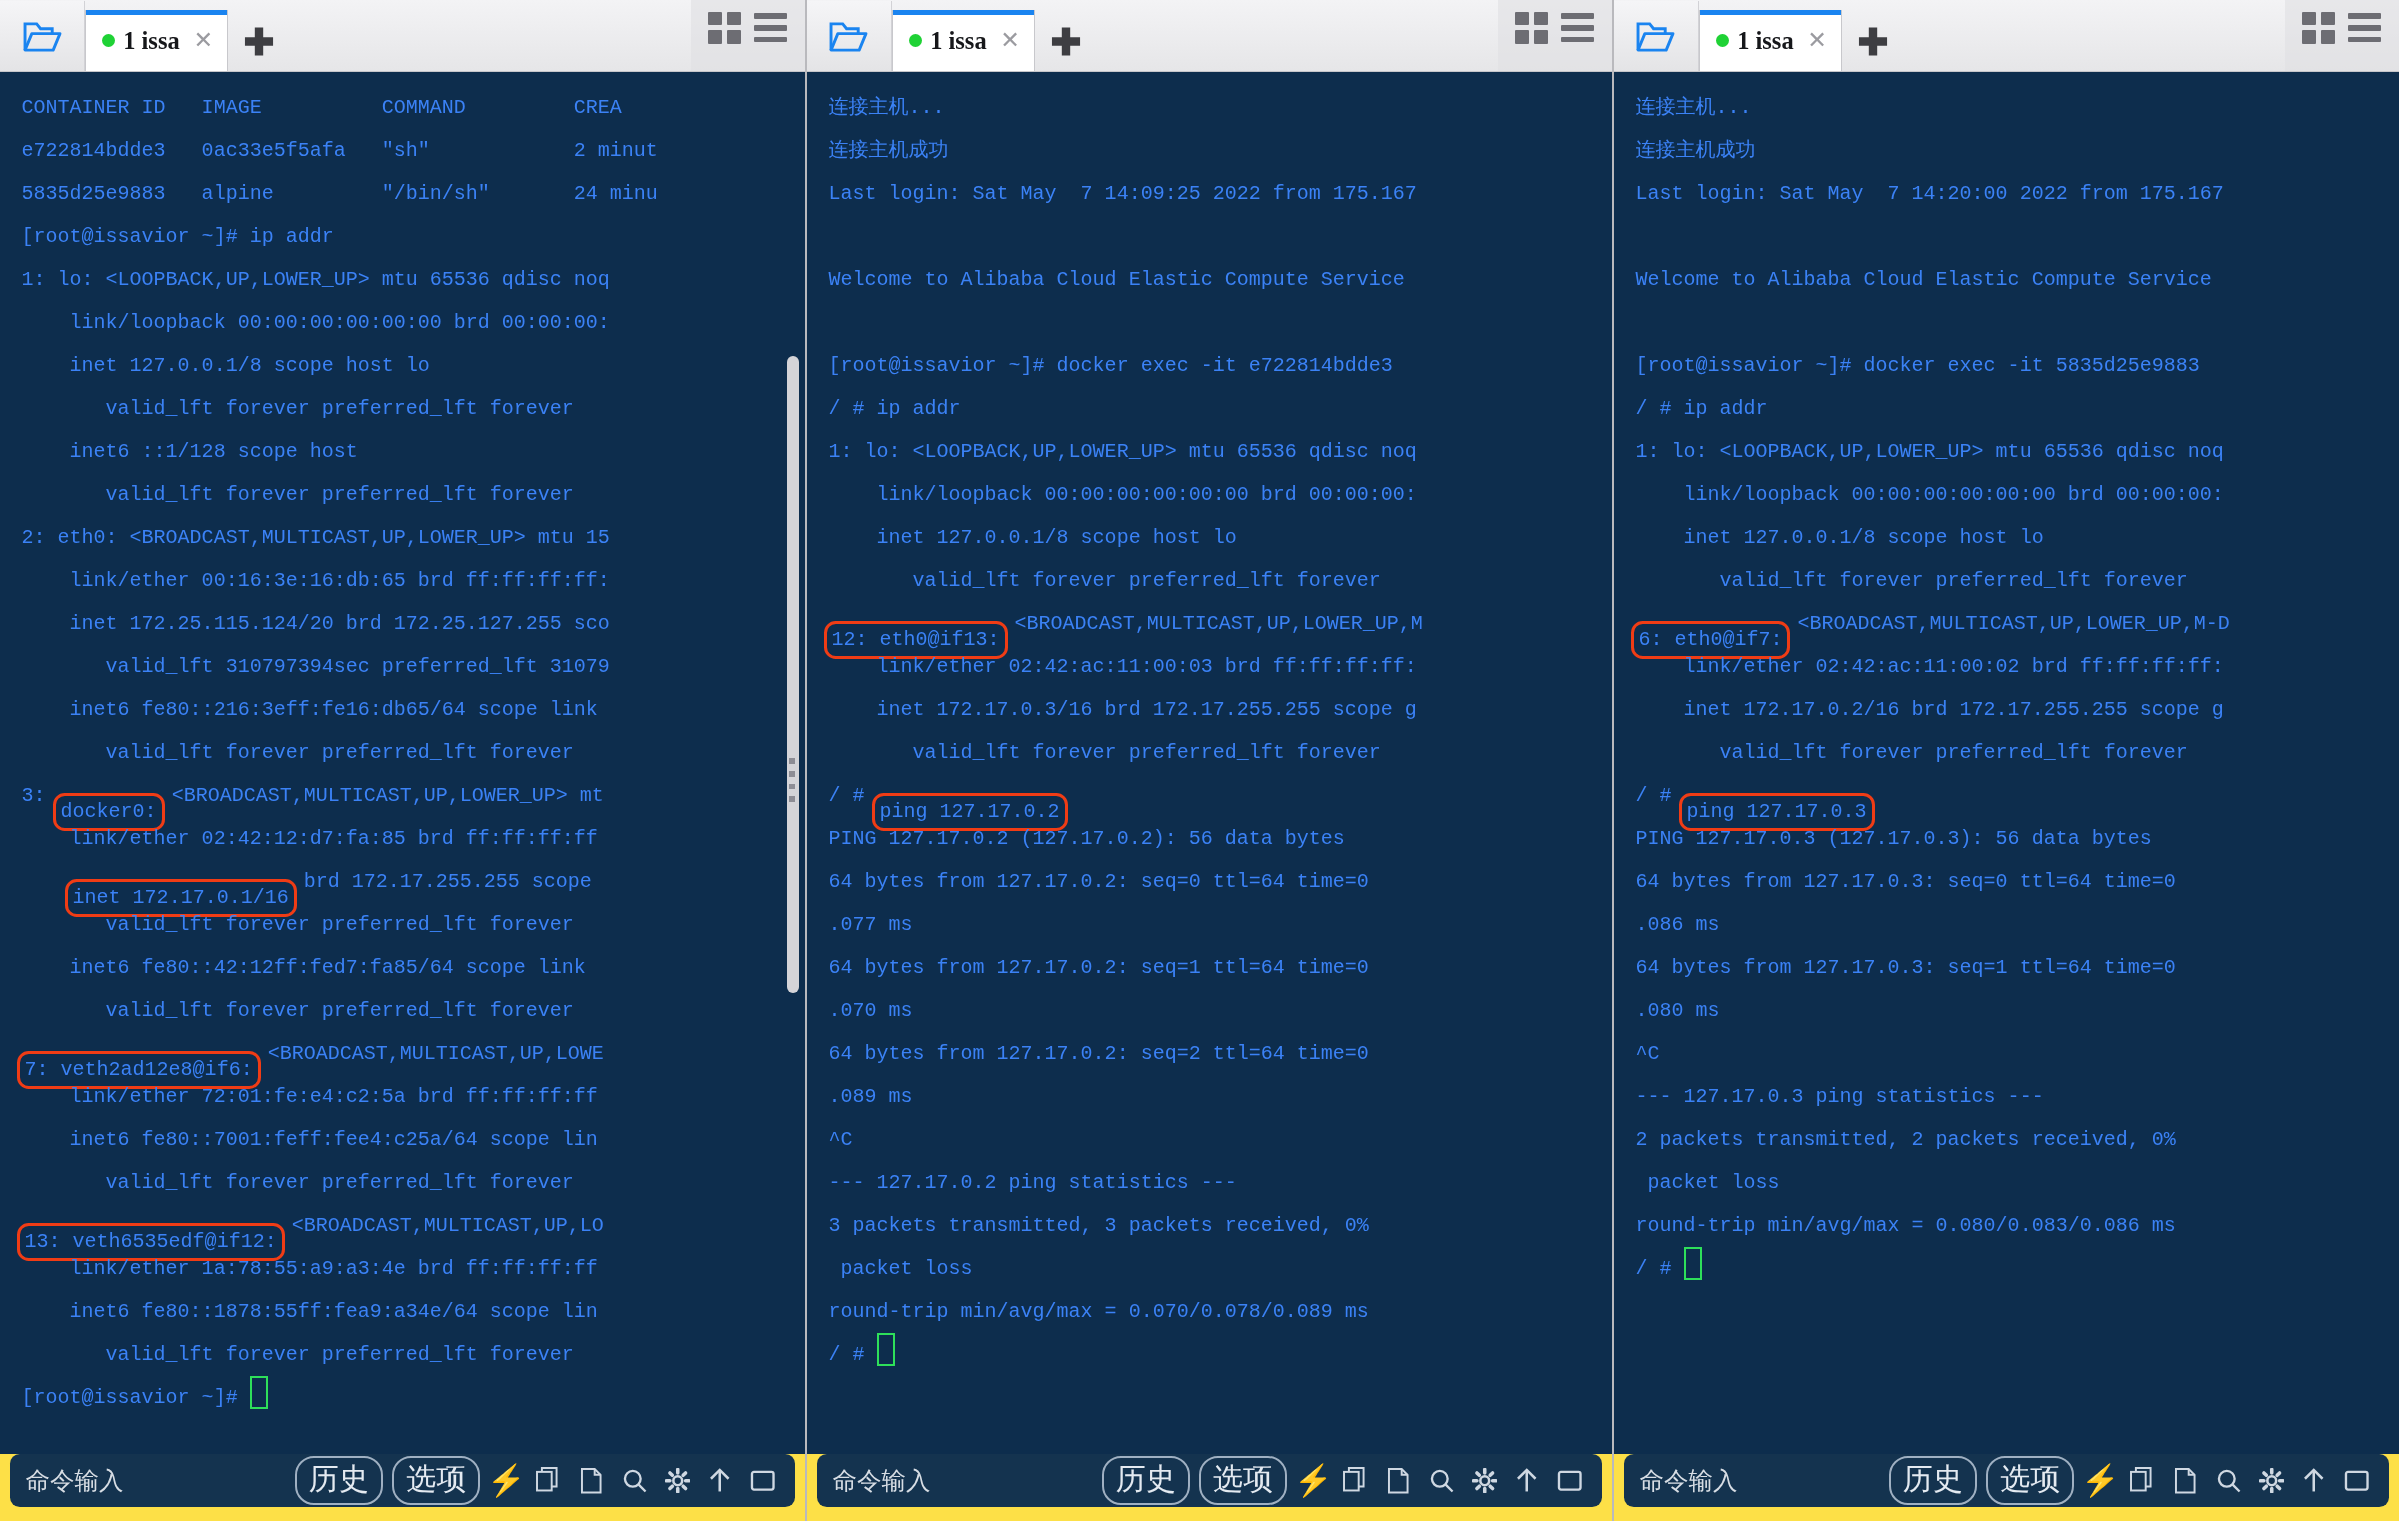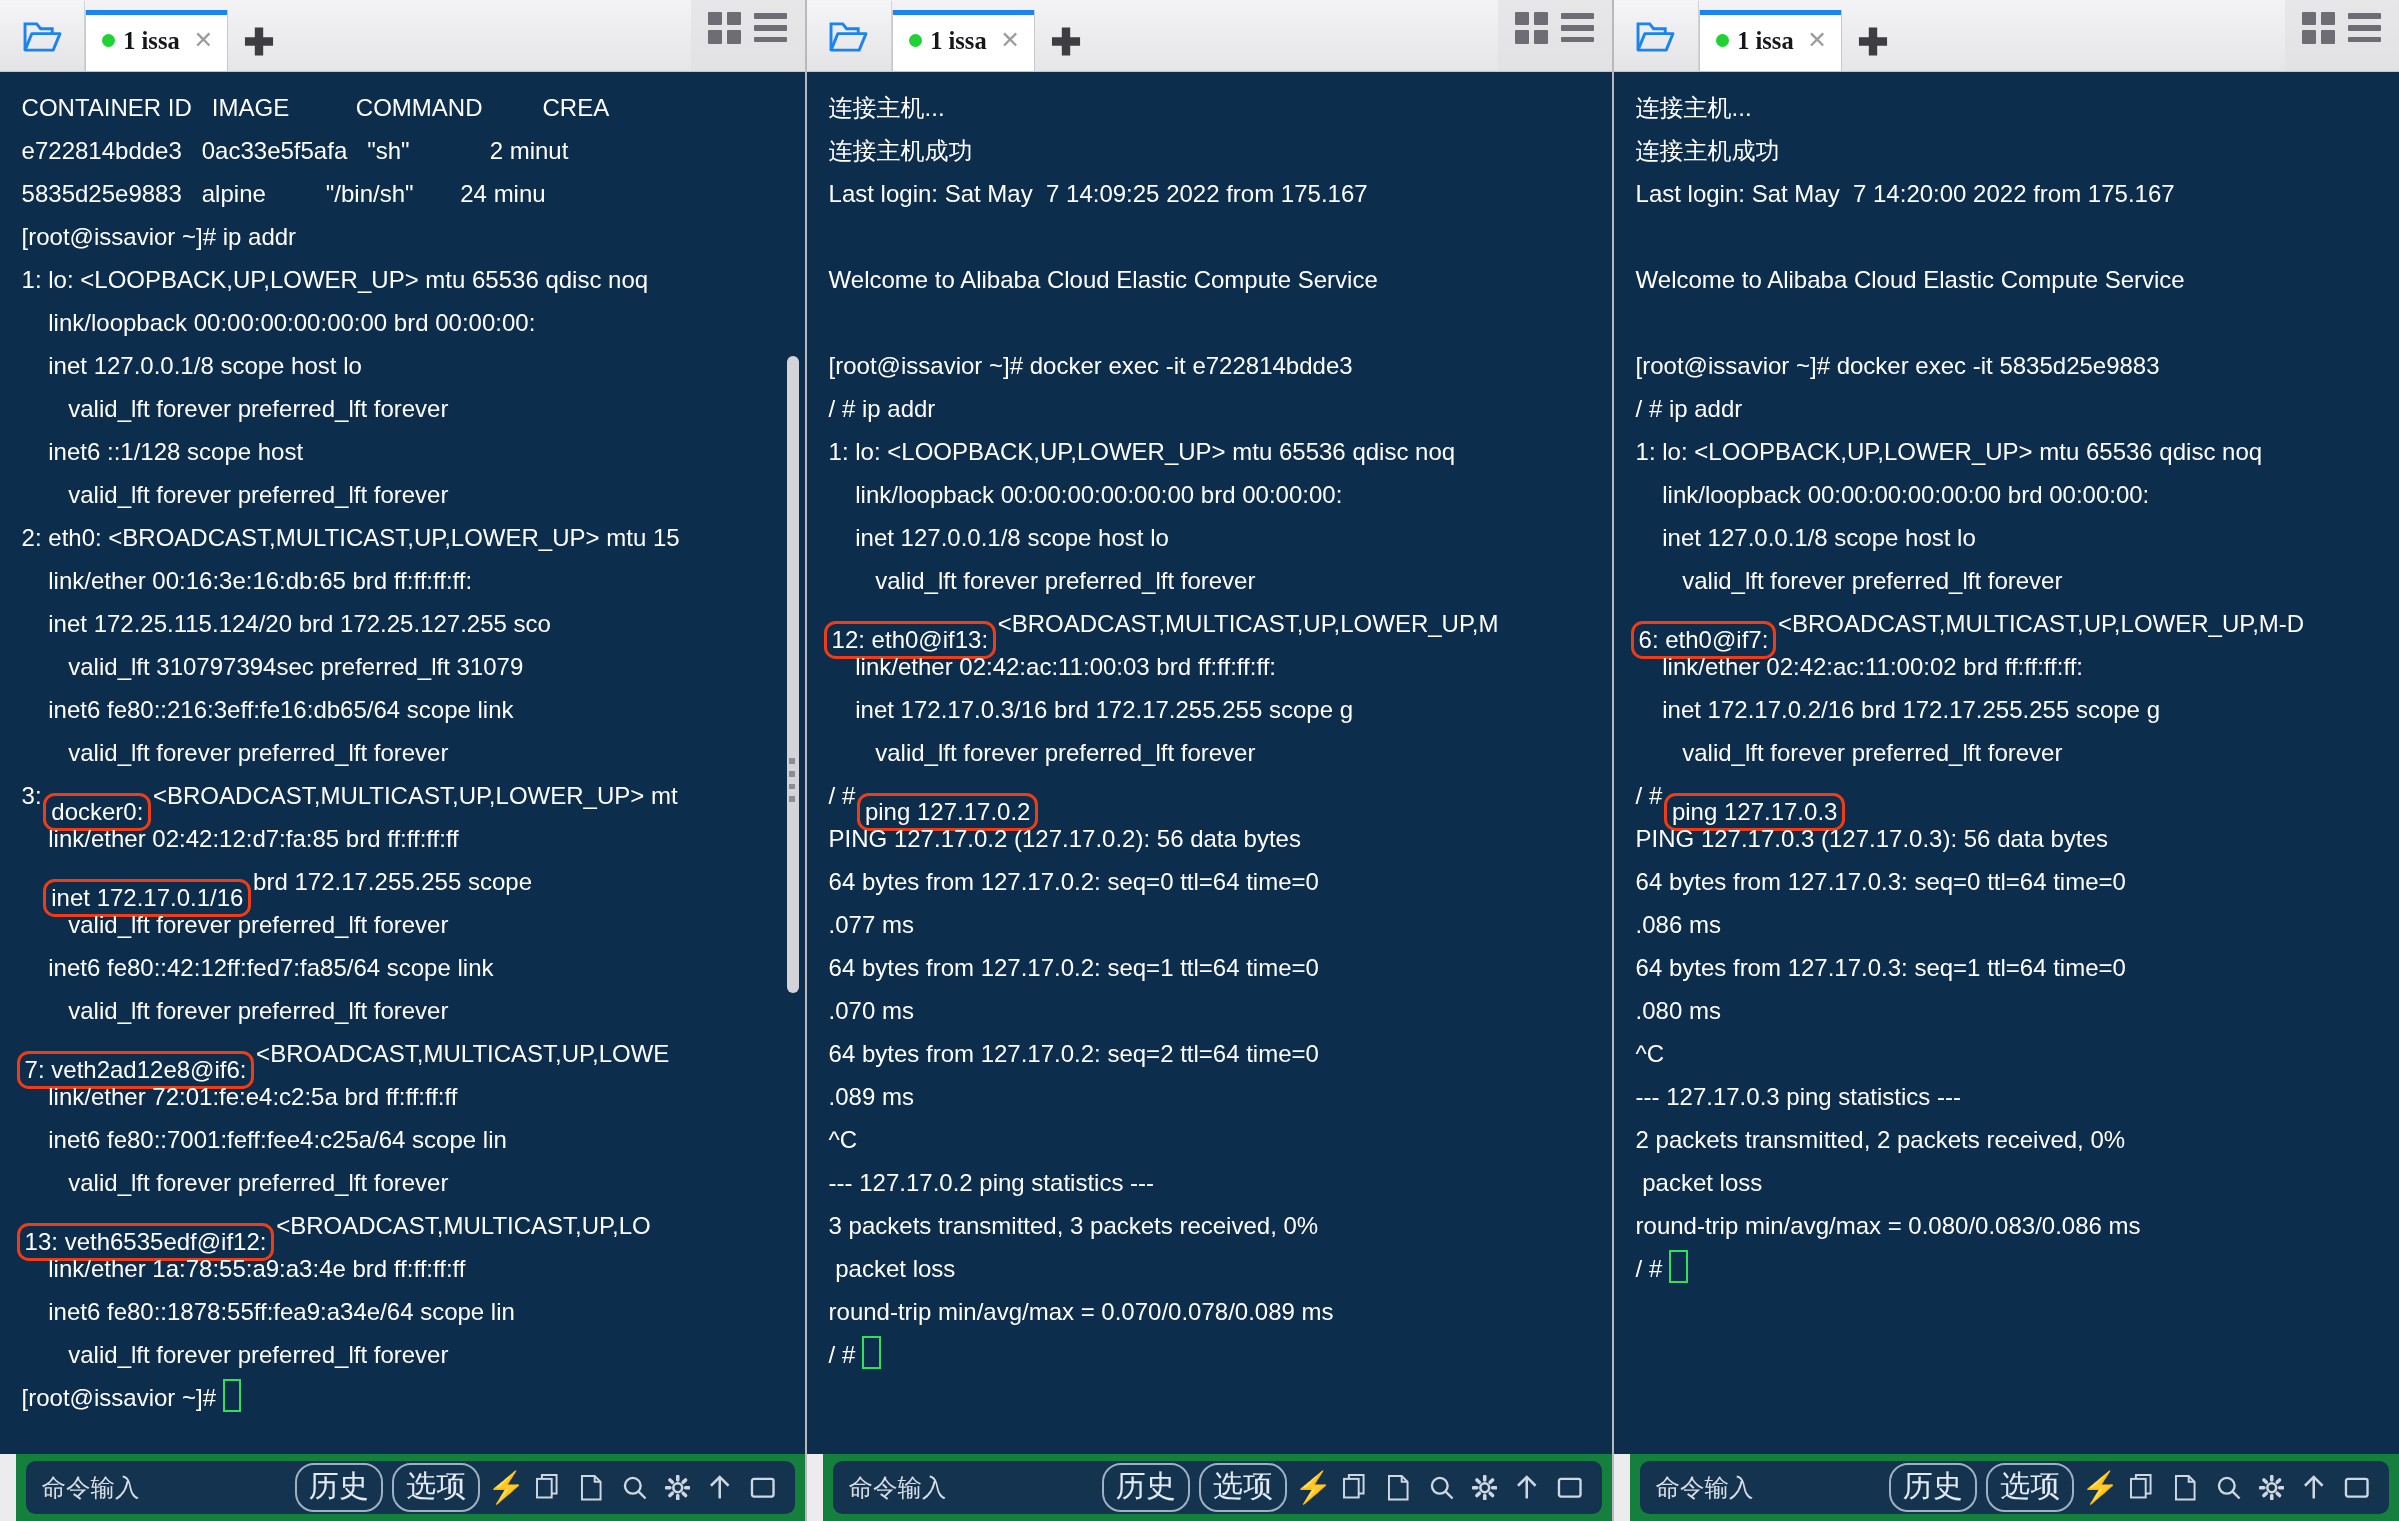--- a/index.html
+++ b/index.html
@@ -103,24 +103,24 @@
   .term-wrap {
     flex: 1 1 auto;
     background: #0d2d4d;
     position: relative;
     overflow: hidden;
   }
   .term {
     position: absolute;
     inset: 0;
     padding: 13.7px 0 0 21.6px;
-    font-family: Liberation Sans, sans-serif;
-    font-size: 24px;
+    font-family: Liberation Mono, monospace;
+    font-size: 20px;
     line-height: 43px;
-    color: #ffffff;
+    color: #3b82f6;
     white-space: pre;
     overflow: hidden;
     letter-spacing: 0px;
   }
   .term .line { position: relative; height: 43px; }
   .hl {
     display: inline-block;
     border: 3.9px solid #f03c15;
     border-radius: 11.8px;
     padding: 0px 4.9px;
@@ -151,25 +151,23 @@
   .scroll-dots {
     position: absolute;
     left: 2px; width: 5.9px;
     display: flex; flex-direction: column; gap: 6.9px;
   }
   .scroll-dots i { display:block; width:5.9px; height:5.9px; background:#8d8d95; }
 
   
   .bottombar {
     height: 67px; min-height: 67px;
-    background: #15803d;
-    display: flex;
-    align-items: center;
+    background: #fde047;
+    display: flex;
     padding: 0 9.8px;
-    margin-left: 16px;
   }
   .cmdbox {
     flex: 1 1 auto;
     height: 53px;
     background: #14334f;
     border-radius: 9.8px;
     display: flex;
     align-items: center;
     padding: 0 15.7px;
     gap: 9.8px;

